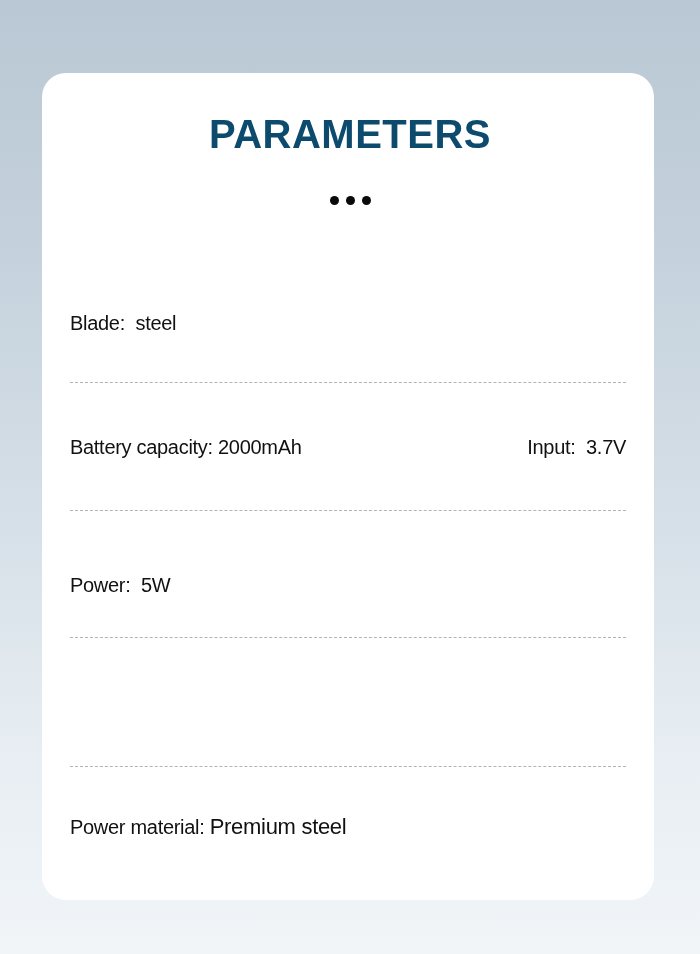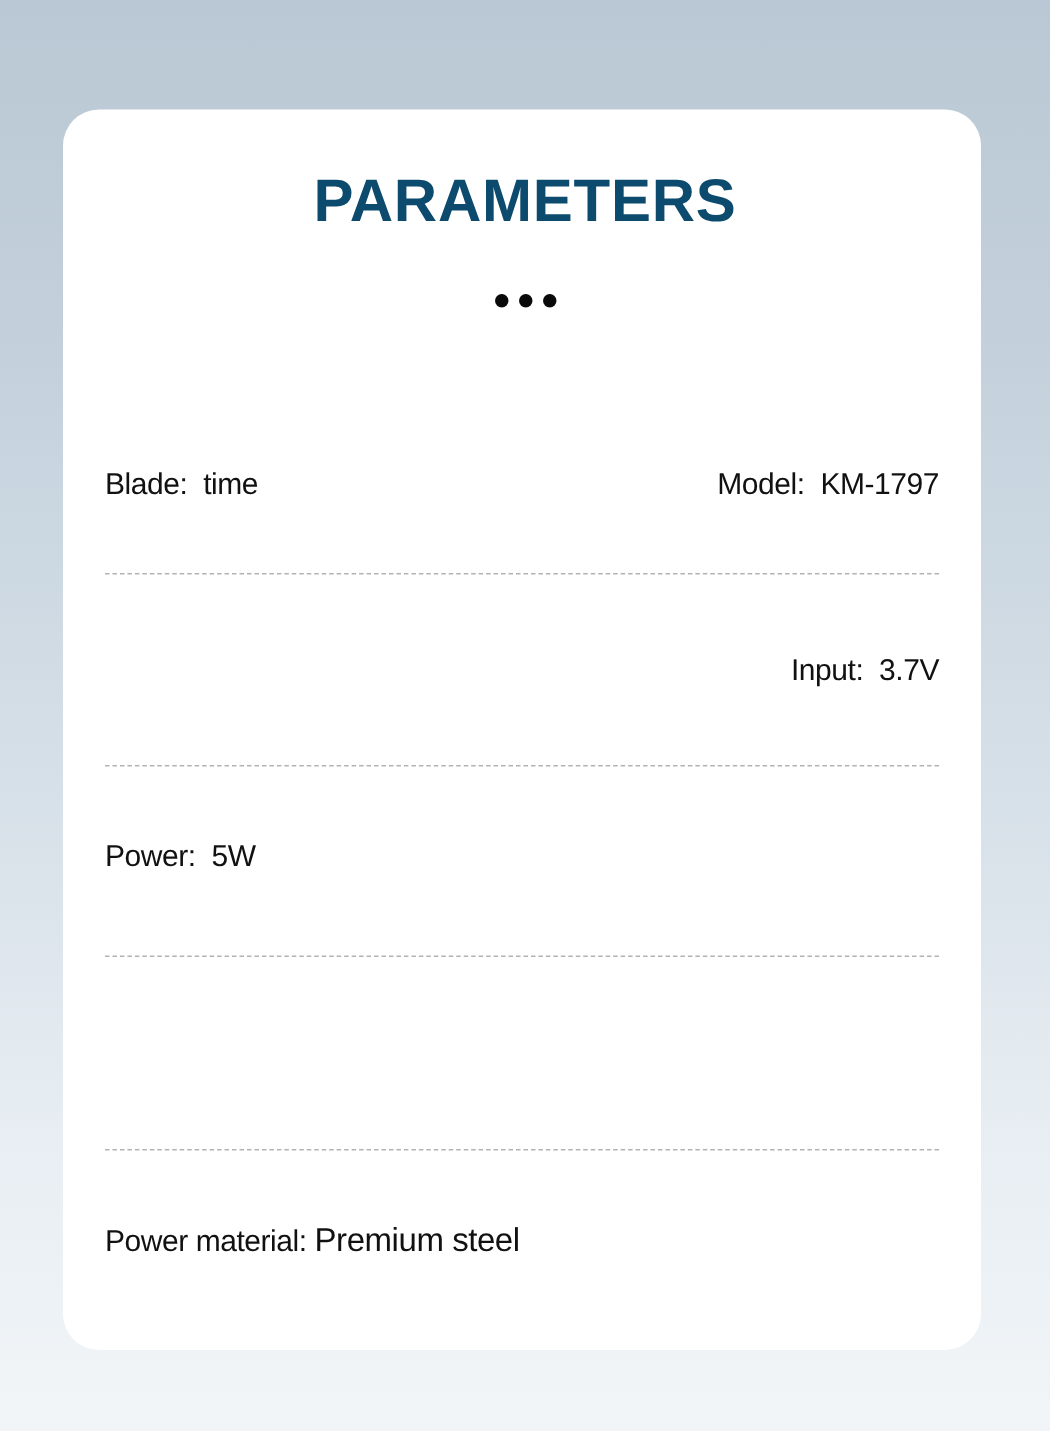--- a/index.html
+++ b/index.html
@@ -41,31 +41,31 @@
 <div class="card"></div>
 
 <div class="title">PARAMETERS</div>
 <div class="dots">
   <span class="dot"></span>
   <span class="dot"></span>
   <span class="dot"></span>
 </div>
 
 <div class="row" style="top:312px;">
-  <span class="left"><span>Blade:</span>  <span>time</span></span>
-  <span class="right"><span>Model:</span>  <span>KM-1797</span></span>
+  <span class="left"><span>Blade:</span>  <span>steel</span></span>
 </div>
 <div class="dash" style="top:382px;"></div>
 
 <div class="row" style="top:436px;">
+  <span class="left"><span>Battery capacity:</span> <span>2000mAh</span></span>
   <span class="right"><span>Input:</span>  <span>3.7V</span></span>
 </div>
 <div class="dash" style="top:510px;"></div>
 
-<div class="row" style="top:560px;">
+<div class="row" style="top:574px;">
   <span class="left"><span>Power:</span>  <span>5W</span></span>
 </div>
 <div class="dash" style="top:637px;"></div>
 
 <div class="row" style="top:689px;">
 </div>
 <div class="dash" style="top:766px;"></div>
 
 <div class="row" style="top:814px;">
   <span class="left"><span>Power material:</span> <span class="big">Premium steel</span></span>

